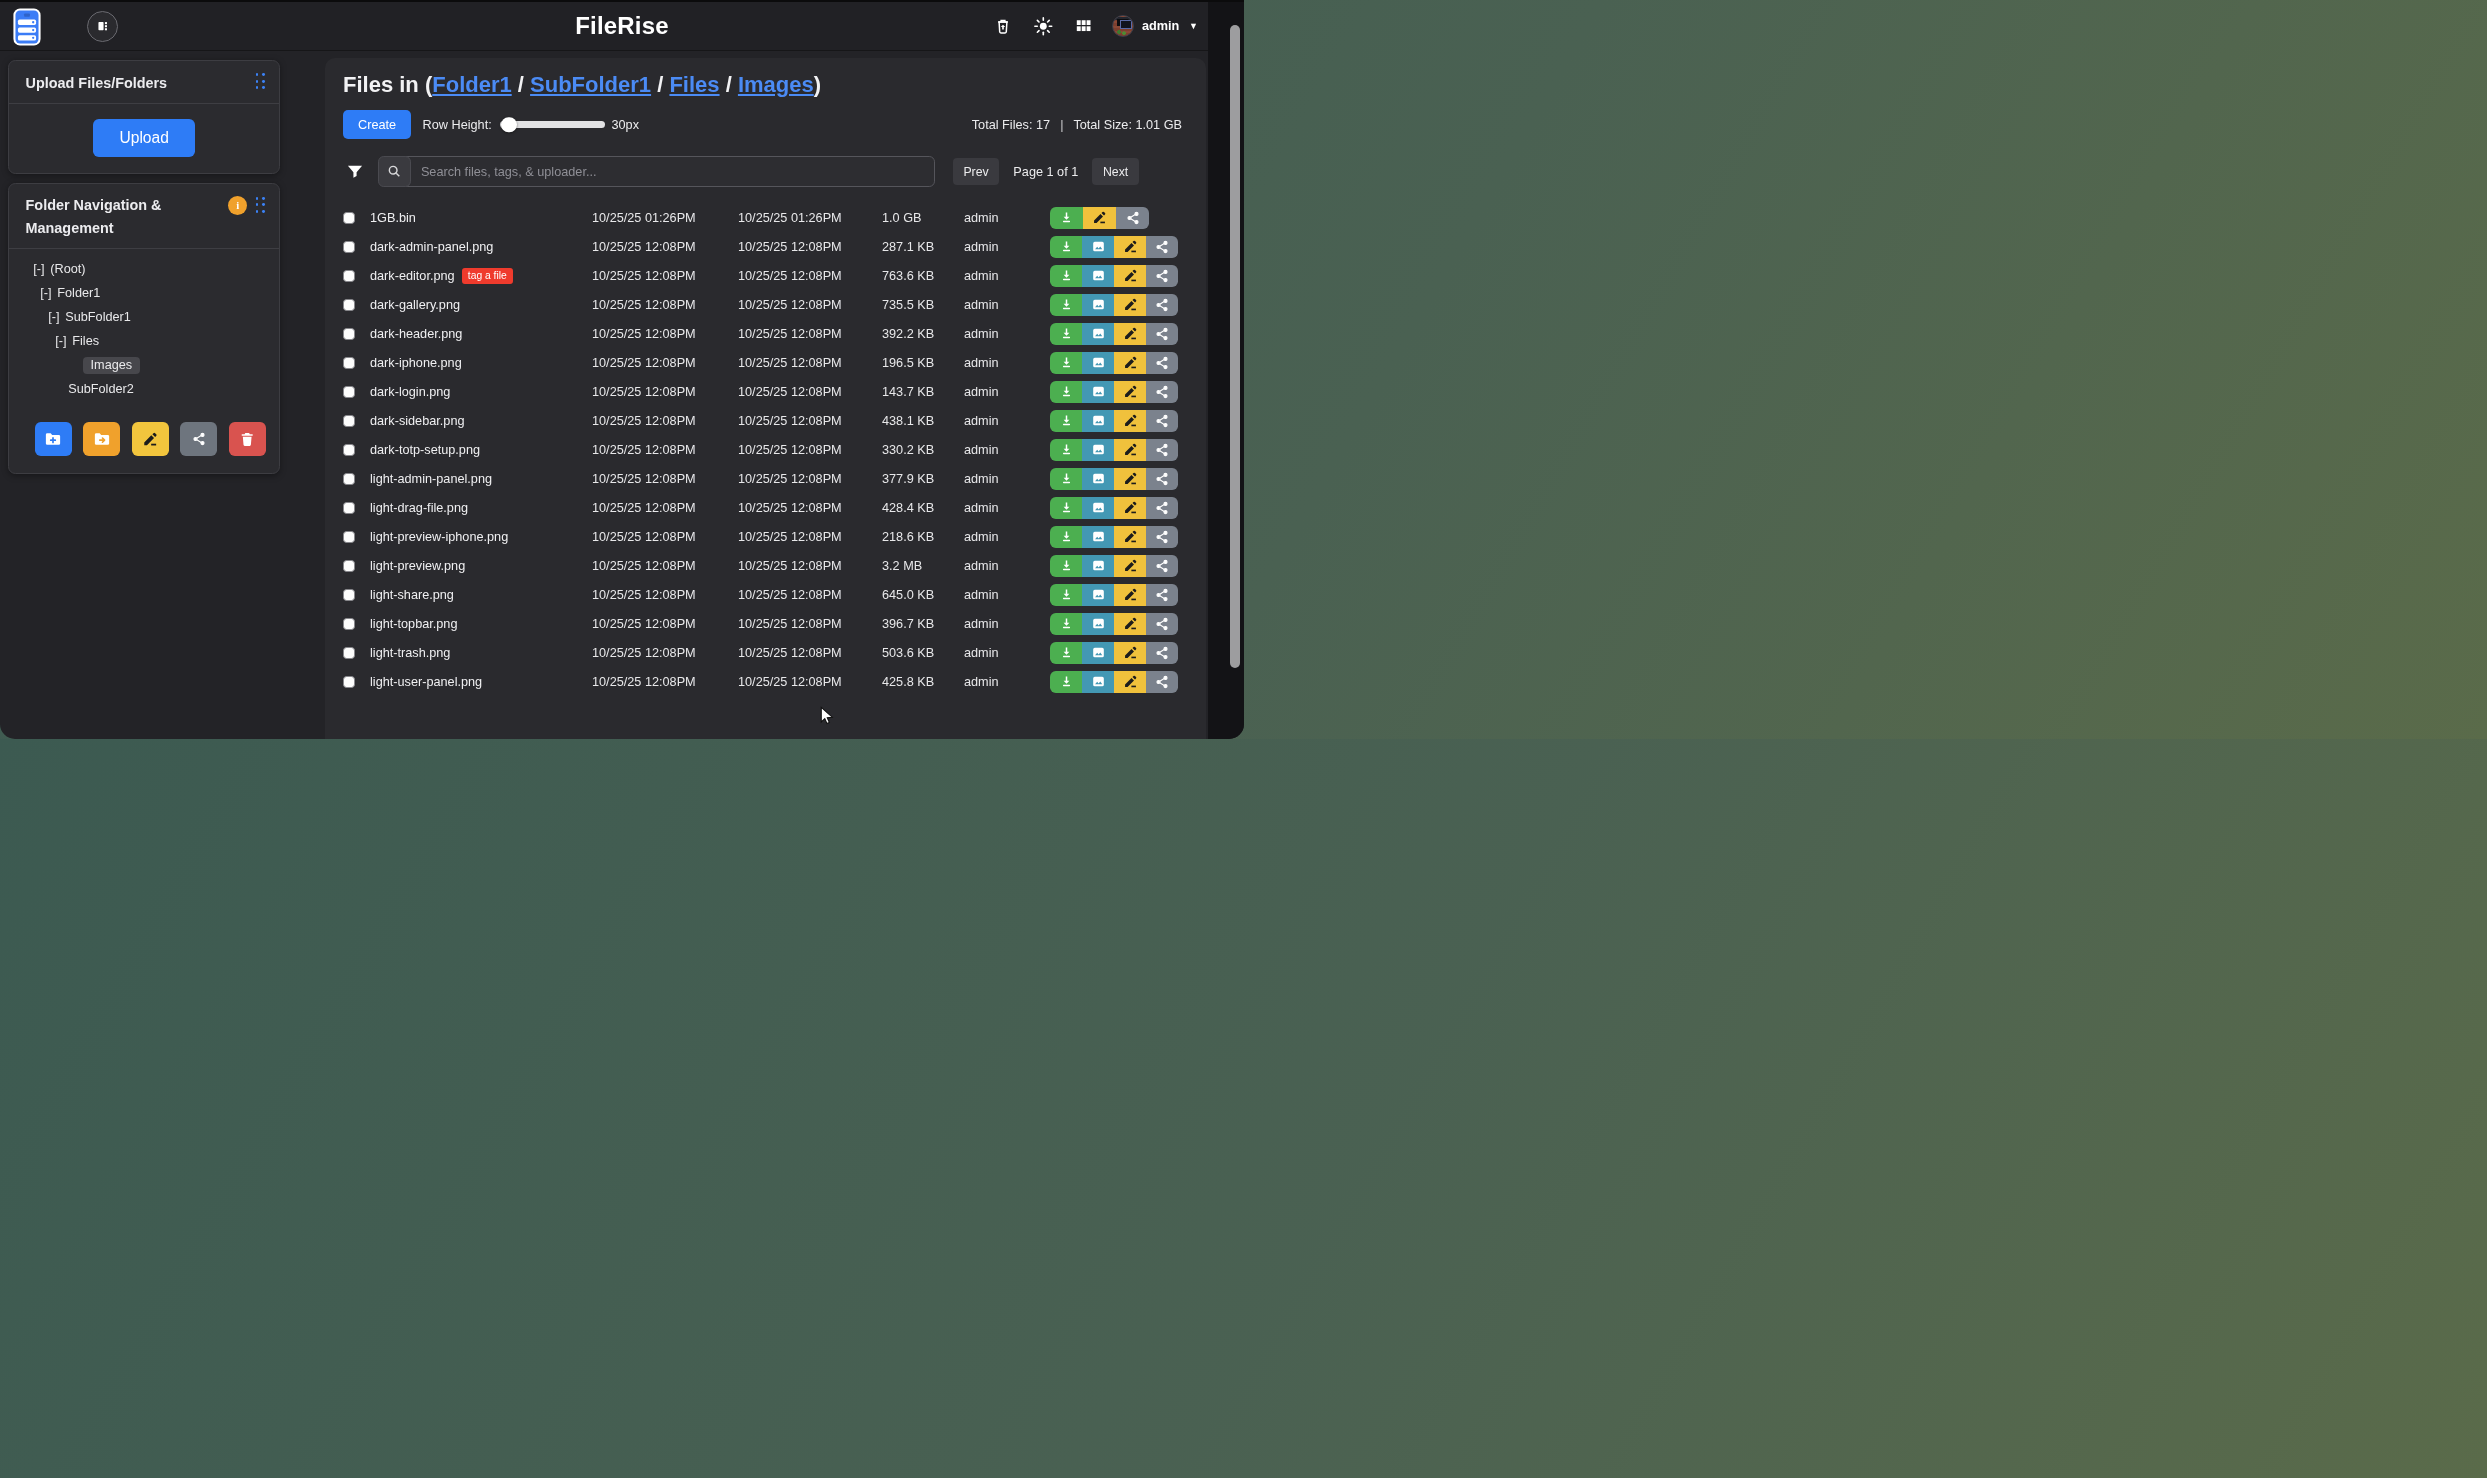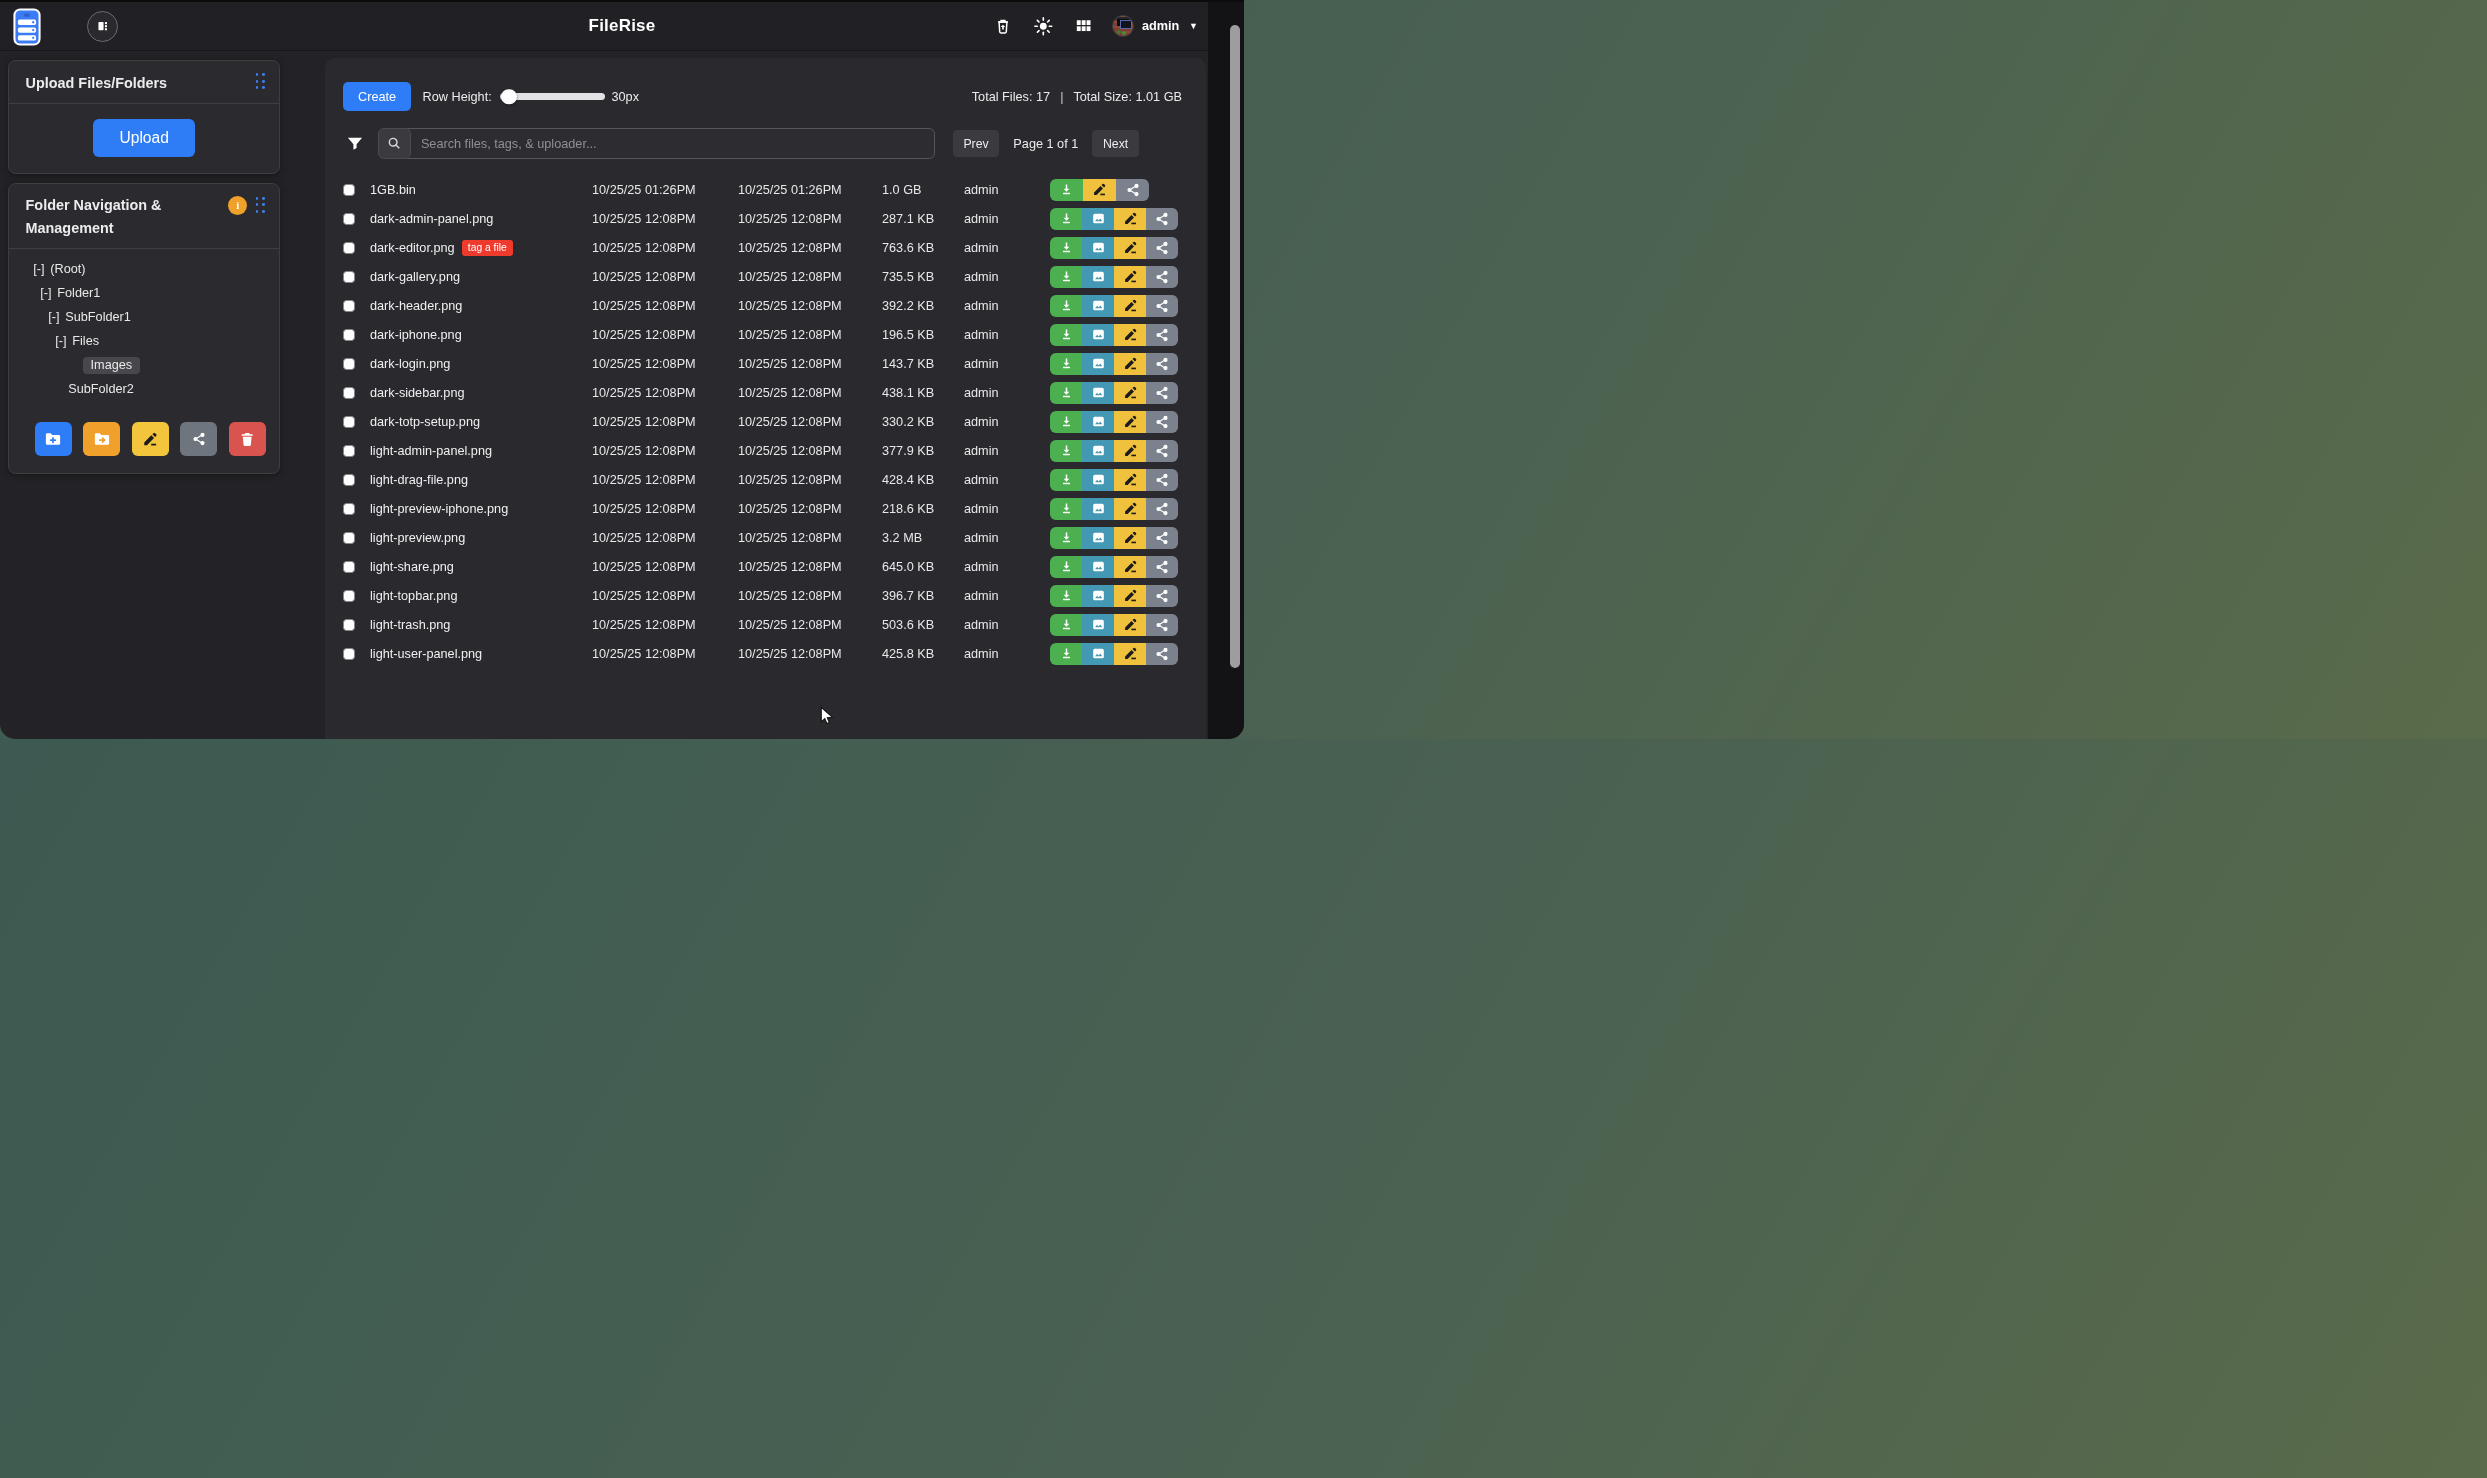--- a/index.html
+++ b/index.html
@@ -21,21 +21,21 @@
     display:flex;align-items:center;box-sizing:border-box;
     padding:0 46px 0 13px;z-index:3;
   }
   .logo{width:28px;height:38px;margin-top:1.6px;cursor:pointer;}
   .circle-btn{
     width:31px;height:31px;border-radius:50%;margin-left:46px;
     background:#2a2a2e;border:0.8px solid #6a6a70;display:flex;align-items:center;justify-content:center;cursor:pointer;
   }
   .app-title{
     position:absolute;left:0;right:0;text-align:center;margin:0;
-    font-size:17px;font-weight:bold;color:#fff;letter-spacing:0.2px;pointer-events:none;
+    font-size:24px;font-weight:bold;color:#fff;letter-spacing:0.2px;pointer-events:none;
   }
   .top-right{margin-left:auto;display:flex;align-items:center;gap:18px;z-index:2;}
   .icon-btn{background:none;border:none;padding:1.6px;cursor:pointer;display:flex;align-items:center;}
   .avatar{
     width:22px;height:22px;border-radius:50%;overflow:hidden;position:relative;
     background:
       linear-gradient(#0c0c10 0 0) 50% 22%/11.5px 7.4px no-repeat,
       radial-gradient(circle at 30% 80%,#3f7a2e 1.6px,transparent 2.1px),
       radial-gradient(circle at 55% 86%,#4d8a33 1.6px,transparent 2.1px),
       linear-gradient(#23262e 0 0) 50% 8%/18px 3.3px no-repeat,
@@ -310,20 +310,21 @@
                 <path d="M9.2 3h5.6l1 1.9H20v2.2H4V4.9h4.2l1-1.9zM5.6 8.6h12.8l-1 11.7a1.8 1.8 0 0 1-1.8 1.7H8.4a1.8 1.8 0 0 1-1.8-1.7L5.6 8.6z" fill="#ffffff"></path>
               </svg>
             </span>
           </button>
         </div>
     </section>
 
   </aside>
 
   <main class="main">
+    <h2 class="breadcrumb"><span>Files in (</span><a>Folder1</a><span> / </span><a>SubFolder1</a><span> / </span><a>Files</a><span> / </span><a>Images</a><span>)</span></h2>
 
     <div class="toolbar">
       <button class="create-btn">Create</button>
       <span class="rh-label">Row Height:</span>
       <div class="slider">
           <div class="slider-thumb"></div>
         </div>
       <span class="rh-value">30px</span>
       <span class="totals">
         <b>Total Files:</b>

